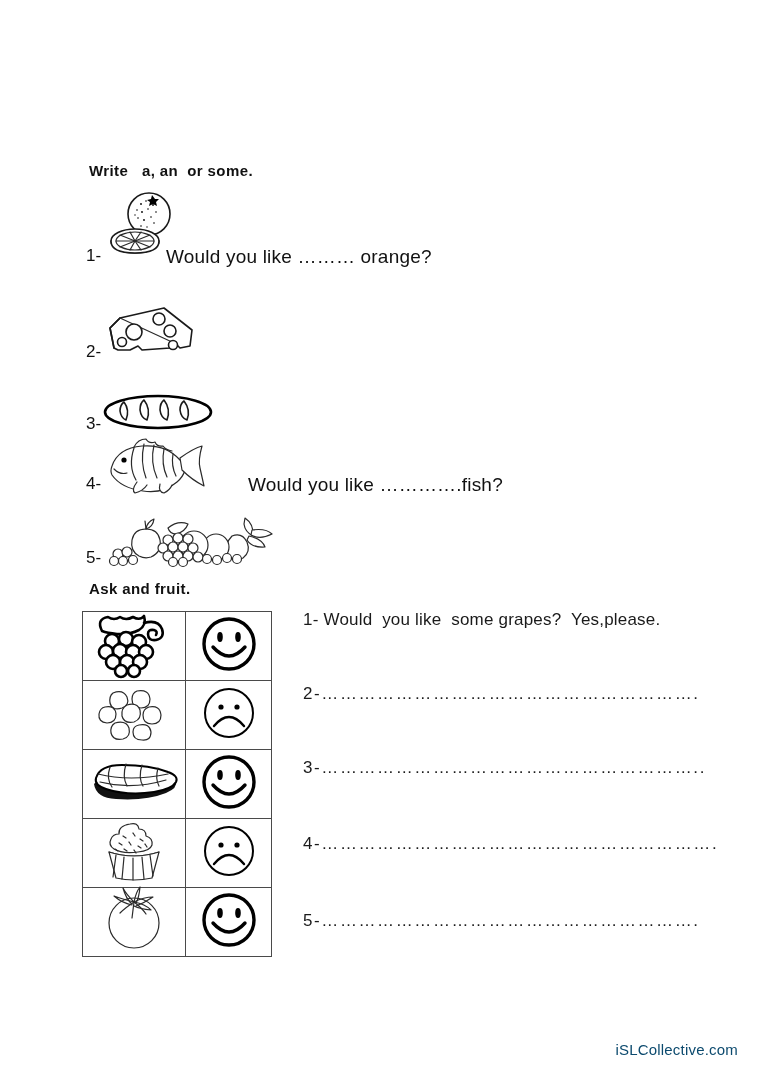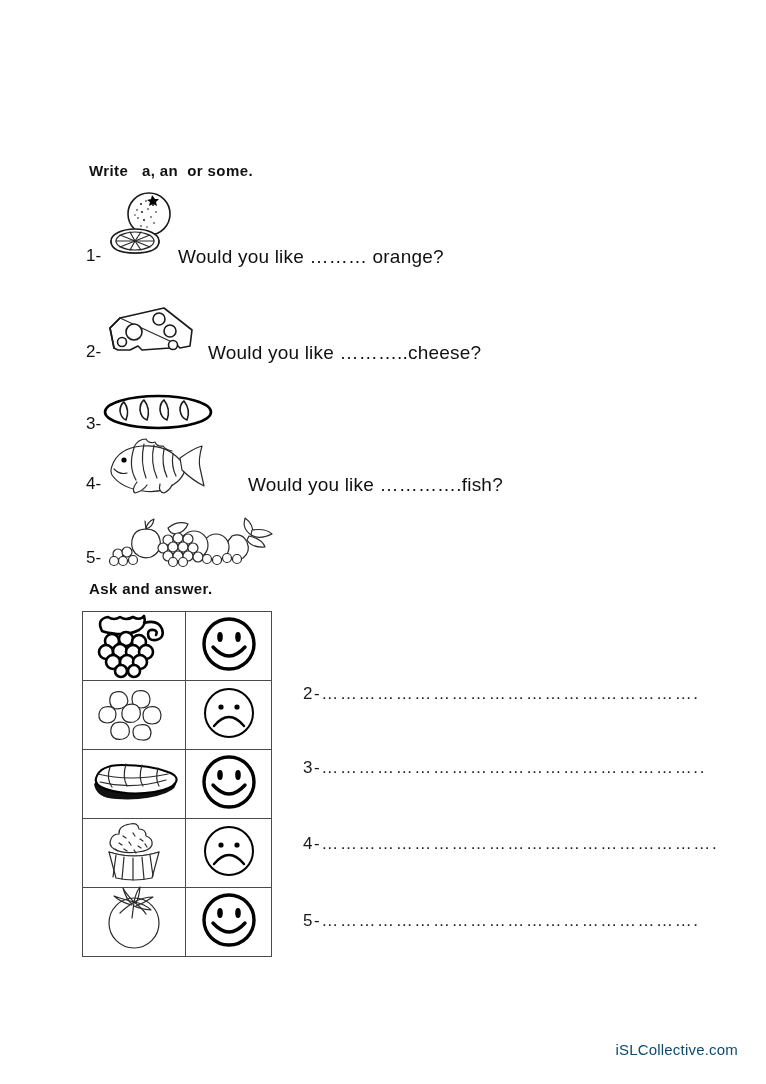--- a/index.html
+++ b/index.html
@@ -58,21 +58,21 @@
     bottom: 0px;
     font-size: 19px;
     letter-spacing: 0.2px;
     color: #111;
     white-space: pre;
   }
 
   
   #ex-row-1 { top: 196px; }
   #ex-row-1 .ex-pic { left: 22px; bottom: 0px; }
-  #ex-row-1 .ex-text { left: 92px; }
+  #ex-row-1 .ex-text { left: 80px; }
 
   #ex-row-2 { top: 292px; }
   #ex-row-2 .ex-pic { left: 16px; bottom: -2px; }
   #ex-row-2 .ex-text { left: 122px; }
 
   #ex-row-3 { top: 364px; }
   #ex-row-3 .ex-pic { left: 16px; bottom: 0px; }
   #ex-row-3 .ex-text { left: 140px; }
 
   #ex-row-4 { top: 424px; }
@@ -199,21 +199,20 @@
         <path d="M12 46 L8 26 L18 16 L62 6 L90 28 L88 44 L78 46 L74 42 L68 46 L40 48 L36 44 L28 48 L16 48 Z" class="ln fillw"></path>
         <path d="M12 46 L8 26 L18 16" class="ln"></path>
         <path d="M18 16 L70 40" class="ln-thin"></path>
         <circle cx="32" cy="30" r="8" class="ln fillw"></circle>
         <circle cx="57" cy="17" r="6" class="ln fillw"></circle>
         <circle cx="68" cy="29" r="6" class="ln fillw"></circle>
         <circle cx="20" cy="40" r="4.5" class="ln fillw"></circle>
         <circle cx="71" cy="43" r="4.5" class="ln fillw"></circle>
       </svg>
     </span>
-    <span class="ex-text">Would you like ………..cheese?</span>
   </div>
 
   <div class="ex-row" id="ex-row-3">
     <span class="ex-num">3-</span>
     <span class="ex-pic">
       <svg width="112" height="40" viewBox="0 0 112 40">
         <ellipse cx="56" cy="20" rx="53" ry="16" class="ln-thick fillw"></ellipse>
         <g class="ln">
           <path d="M22 10 q6 8 2 18 q-5 -2 -6 -9 q0 -6 4 -9 z" class="fillw"></path>
           <path d="M42 8 q7 9 3 20 q-6 -2 -7 -10 q0 -7 4 -10 z" class="fillw"></path>
@@ -302,21 +301,21 @@
         <g class="ln-thin fillw">
           <circle cx="101" cy="45" r="4.5"></circle>
             <circle cx="111" cy="46" r="4.5"></circle>
           <circle cx="121" cy="44" r="4.5"></circle>
             <circle cx="131" cy="45" r="4.5"></circle>
         </g>
       </svg>
     </span>
   </div>
 
-  <div class="heading" id="heading-ask">Ask and answer.</div>
+  <div class="heading" id="heading-ask">Ask and fruit.</div>
 
   <table id="pref-table">
     <tbody>
       <tr>
         <td class="food-cell">
           <span class="cell-art">
             <svg width="92" height="62" viewBox="0 0 92 62">
 
               <path d="M14 18 q-6 -12 6 -14 q6 4 12 0 q6 4 13 0 q7 4 11 -1 q3 9 -5 14 q-10 5 -22 4 q-10 -1 -15 -3 z" class="ln-thick fillw"></path>
 
@@ -478,20 +477,21 @@
               <ellipse cx="20" cy="22" rx="2.8" ry="5" class="fillk"></ellipse>
               <ellipse cx="38" cy="22" rx="2.8" ry="5" class="fillk"></ellipse>
               <path d="M13 32 q16 18 32 0" fill="none" stroke="#000" stroke-width="3.4" stroke-linecap="round"></path>
             </svg>
           </span>
         </td>
       </tr>
     </tbody>
   </table>
 
+  <div class="answer-line" id="answer-1">1- Would  you like  some grapes?  Yes,please.</div>
   <div class="answer-line dots" id="answer-2">2-…………………………………………………….</div>
   <div class="answer-line dots" id="answer-3">3-……………………………………………………..</div>
   <div class="answer-line dots" id="answer-4">4-……………………………………………………….</div>
   <div class="answer-line dots" id="answer-5">5-…………………………………………………….</div>
 
   <div id="footer-watermark">iSLCollective.com</div>
 
 </div>
 
 </body></html>

